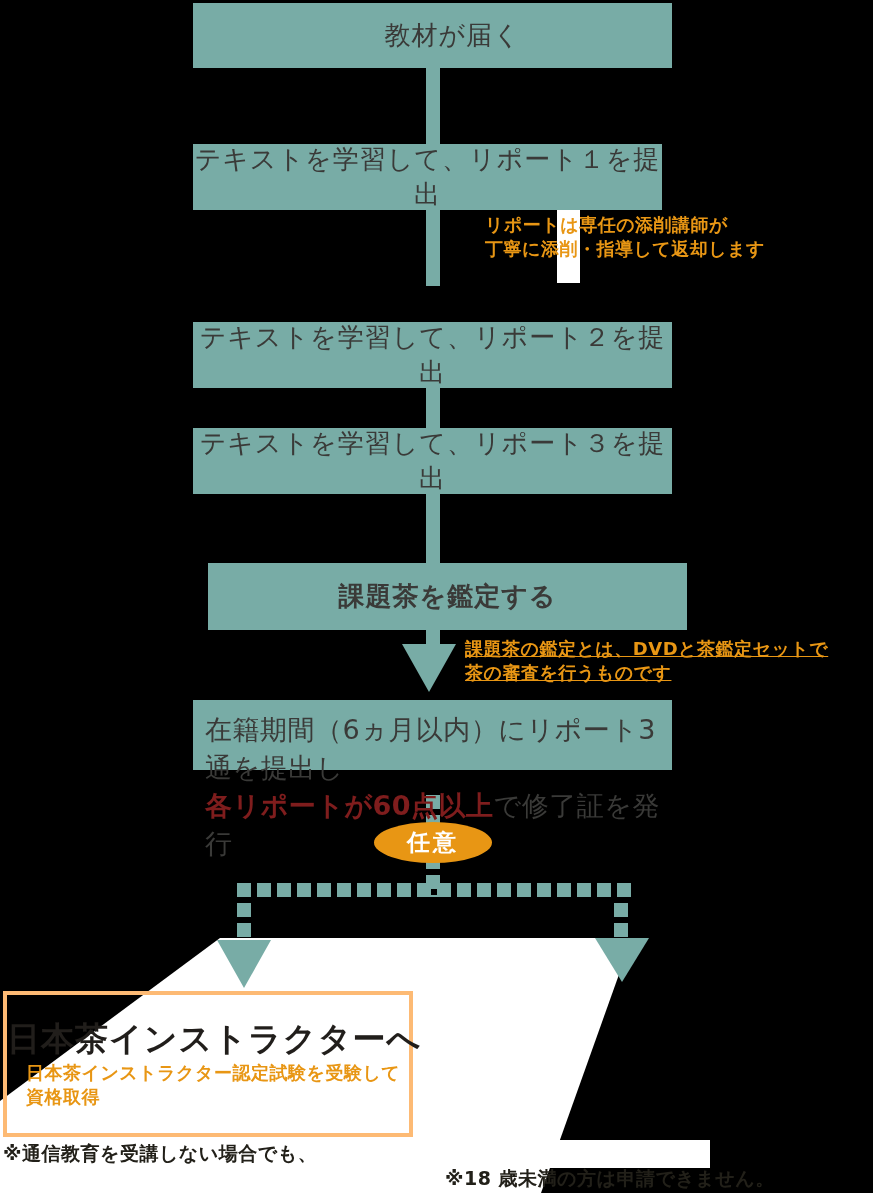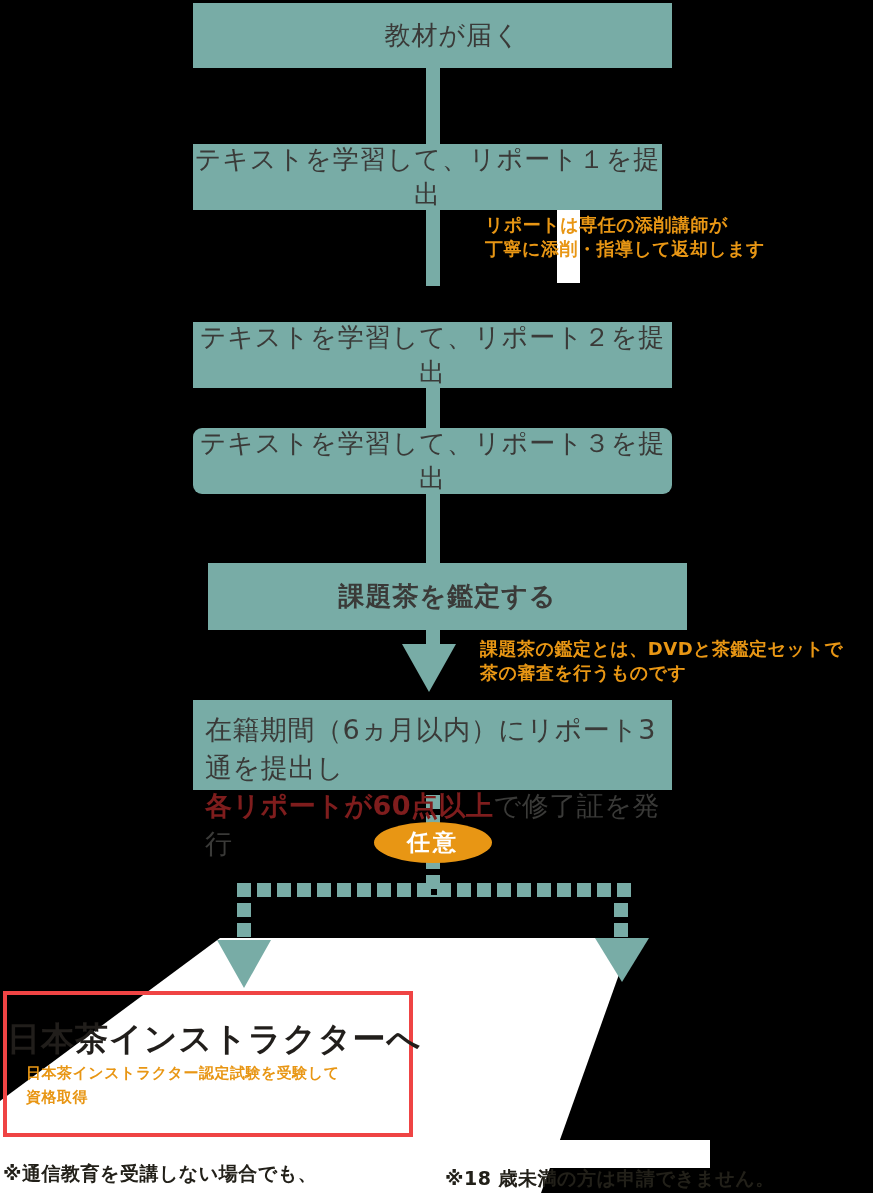--- a/index.html
+++ b/index.html
@@ -22,28 +22,28 @@
   .anno{
     color:#E89614;font-size:18px;font-weight:bold;line-height:24px;
     z-index:3;letter-spacing:0.5px;white-space:nowrap;
   }
   .nini{
     background:#E89614;border-radius:50%;color:#fff;
     font-size:23px;font-weight:bold;letter-spacing:3px;
     display:flex;align-items:center;justify-content:center;z-index:3;text-align:center;
   }
   .result-box{
-    border:4px solid #ef4444;background:transparent;z-index:2;
+    border:4px solid #fdba74;background:transparent;z-index:2;
   }
   .result-title{
     display:block;text-align:center;font-weight:bold;font-size:33px;
     color:#211E1B;letter-spacing:1px;white-space:nowrap;
   }
   .result-desc{
-    position:absolute;color:#E89614;font-size:15px;font-weight:bold;
+    position:absolute;color:#E89614;font-size:18px;font-weight:bold;
     line-height:24px;letter-spacing:0.5px;white-space:nowrap;
   }
   .note{
     position:absolute;color:#222019;font-size:19px;font-weight:bold;
     line-height:23px;z-index:3;white-space:nowrap;letter-spacing:0.5px;
   }
   .note .indent{padding-left:15px;}
 </style>
 </head>
 <body>
@@ -76,44 +76,44 @@
 
   <div class="abs step-box" style="left:193px;top:144px;width:469px;height:66px;">テキストを学習して、リポート１を提出</div>
 
   <div class="abs anno" style="left:485px;top:213px;">
     <div>リポートは専任の添削講師が</div>
     <div>丁寧に添削・指導して返却します</div>
   </div>
 
   <div class="abs step-box" style="left:193px;top:286px;width:479px;height:66px;margin-top:36px;">テキストを学習して、リポート２を提出</div>
 
-  <div class="abs step-box" style="left:193px;top:428px;width:479px;height:66px;border-radius:9px;">テキストを学習して、リポート３を提出</div>
+  <div class="abs step-box" style="left:193px;top:428px;width:479px;height:66px;">テキストを学習して、リポート３を提出</div>
 
   <div class="abs step-box" style="left:208px;top:563px;width:479px;height:67px;font-weight:bold;">課題茶を鑑定する</div>
 
-  <div class="abs anno" style="left:480px;top:637px;">
+  <div class="abs anno" style="left:465px;top:637px;text-decoration:underline;">
     <div>課題茶の鑑定とは、DVDと茶鑑定セットで</div>
     <div>茶の審査を行うものです</div>
   </div>
 
-  <div class="abs final-box" style="left:193px;top:700px;width:479px;height:90px;">
+  <div class="abs final-box" style="left:193px;top:700px;width:479px;height:70px;">
     <div>在籍期間（6ヵ月以内）にリポート3通を提出し</div>
     <div><span class="b">各リポートが60点以上</span><span>で修了証を発行</span></div>
   </div>
 
   <div class="abs nini" style="left:374px;top:822px;width:118px;height:41px;">任意</div>
 
   <div class="abs result-box" style="left:3px;top:991px;width:410px;height:146px;">
     <span class="result-title" style="margin-top:22px;">日本茶インストラクターへ</span>
     <div class="result-desc" style="left:19px;top:66px;">
       <div>日本茶インストラクター認定試験を受験して</div>
       <div>資格取得</div>
     </div>
   </div>
 
 
-  <div class="note" style="left:3px;top:1142px;margin-top:20px;">
+  <div class="note" style="left:3px;top:1142px;">
     <div>※通信教育を受講しない場合でも、</div>
   </div>
 
   <div class="note" style="left:445px;top:1143px;margin-top:24px;">※18 歳未満の方は申請できません。</div>
 
 </div>
 
 </body></html>

